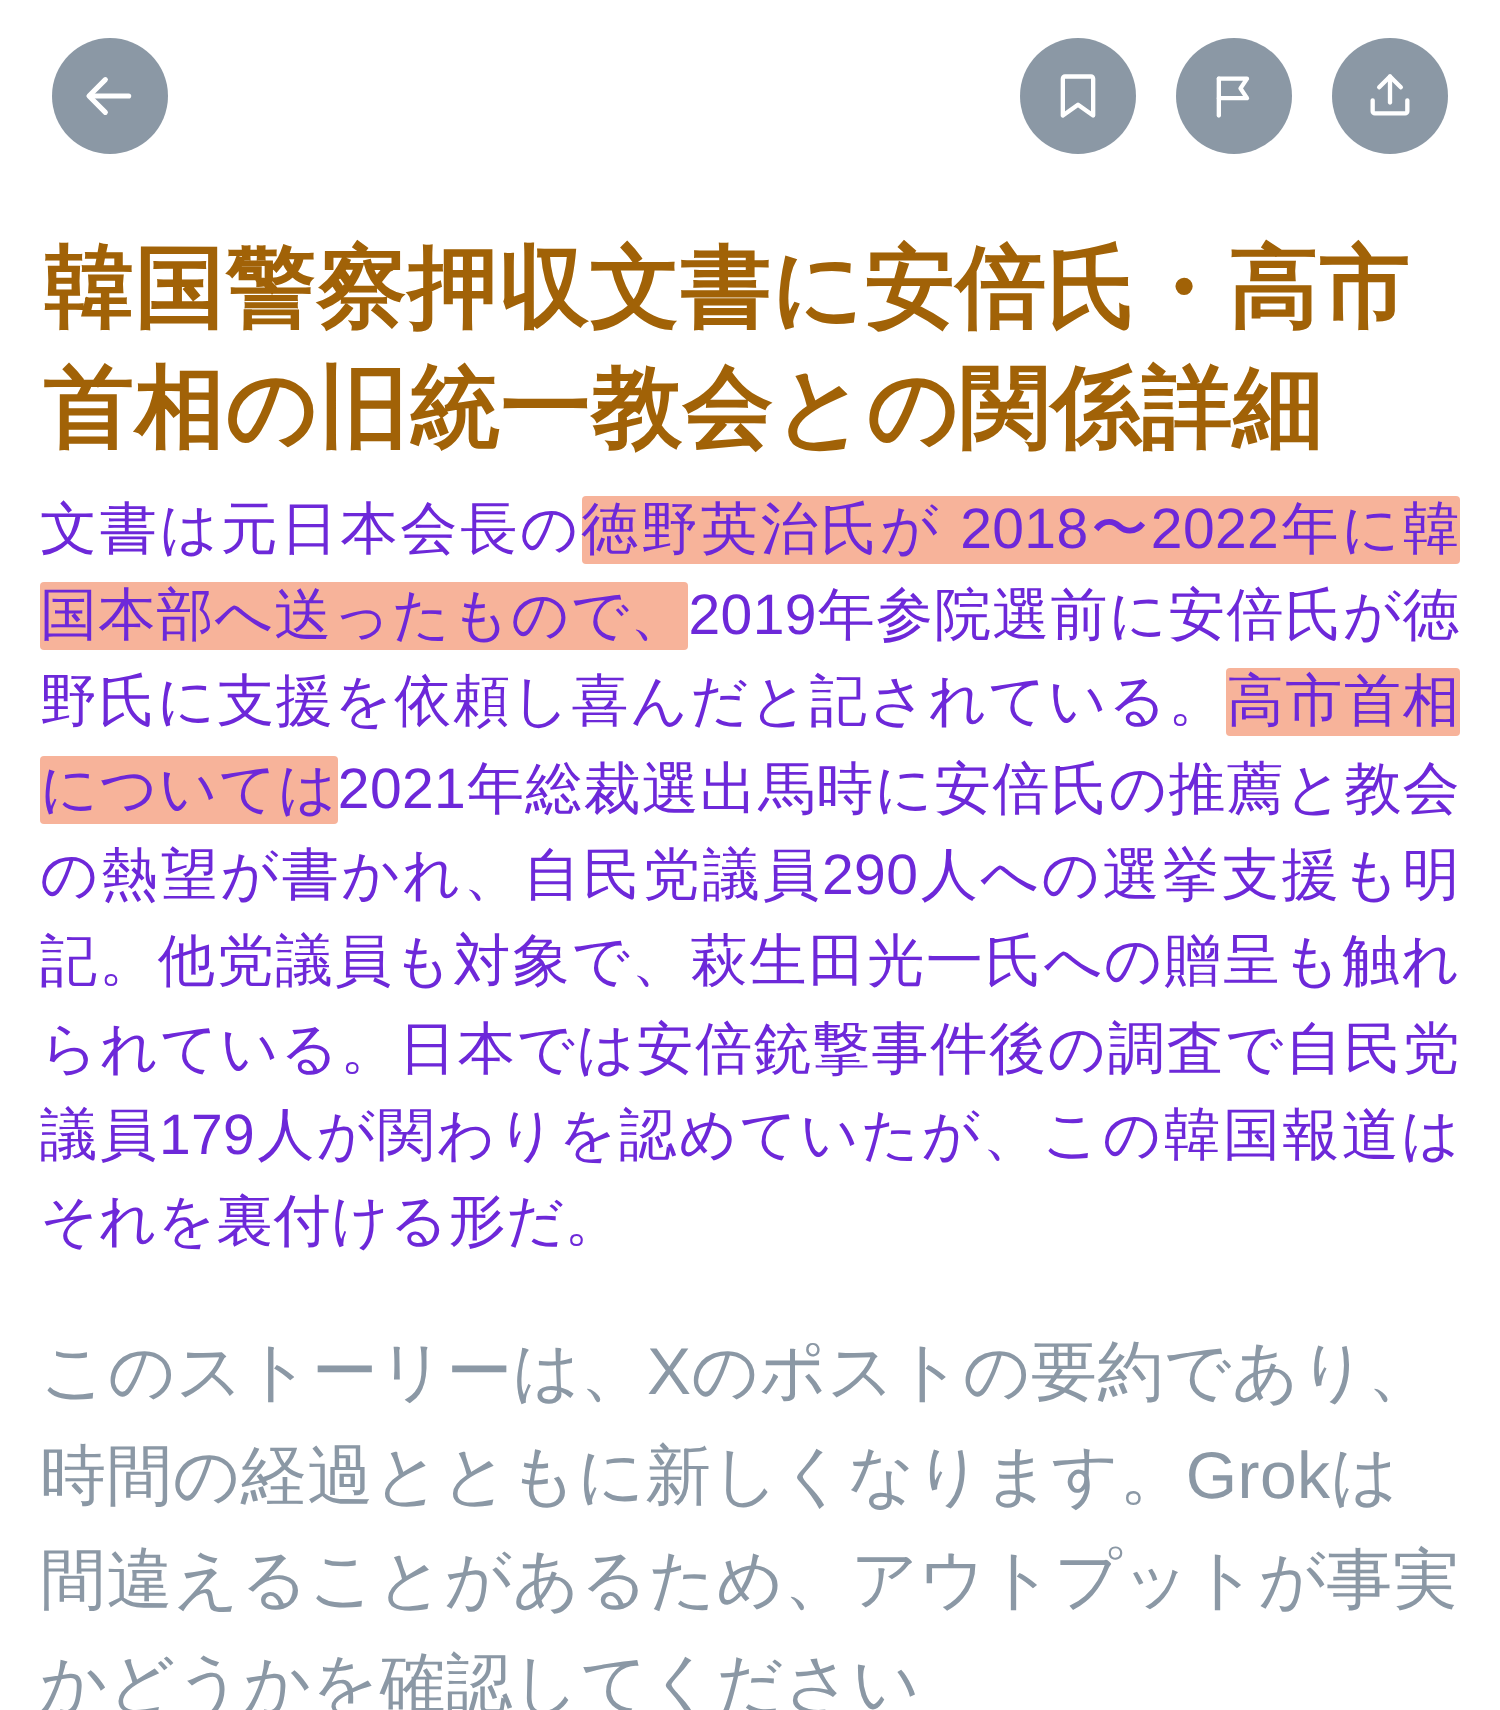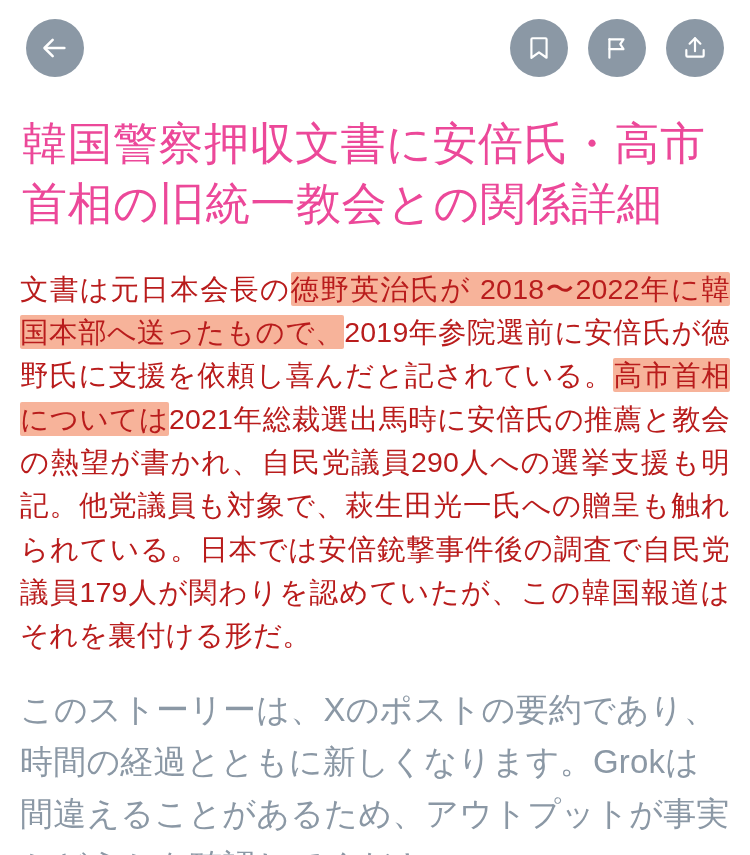--- a/index.html
+++ b/index.html
@@ -50,31 +50,31 @@
     display: flex;
     align-items: center;
     gap: 20px;
   }
 
   
   .headline {
     margin: 18px 22px 0 22px;
     font-size: 45px;
     line-height: 1.33;
-    font-weight: normal;
+    font-weight: bold;
     letter-spacing: 0.5px;
-    color: #ec4899;
+    color: #a16207;
   }
 
   
   .article {
-    margin: 34px 20px 0 20px;
+    margin: 10px 20px 0 20px;
     font-size: 28.5px;
     line-height: 1.52;
-    color: #b91c1c;
+    color: #6d28d9;
     letter-spacing: 0.2px;
     text-align: justify;
   }
   .hl {
     background: #f7b39a;
     border-radius: 2px;
     padding: 1px 0;
     box-decoration-break: clone;
     -webkit-box-decoration-break: clone;
   }

